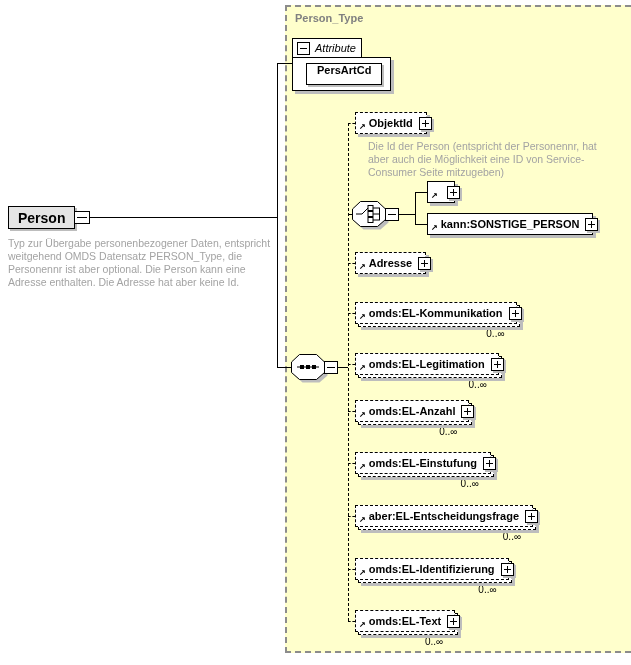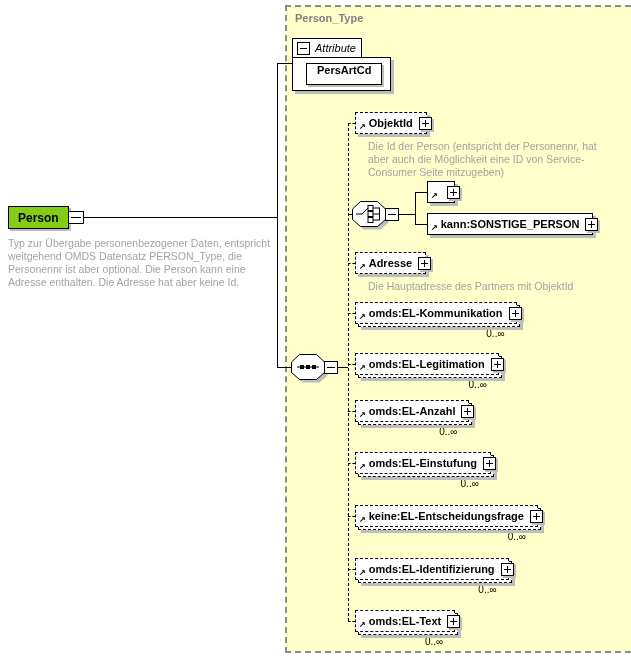--- a/index.html
+++ b/index.html
@@ -73,22 +73,22 @@
   
   .multi { position:relative; }
   .ghost {
     position:absolute; left:3px; top:3px; right:-3px; bottom:-3px;
     border:1px dashed #000; background:#fff; box-shadow:3px 3px 0 #bdbdbd;
   }
 
   
   .root-row { position:absolute; left:8px; top:206px; display:flex; align-items:center; }
   .root-box {
-    display:inline-flex; align-items:center; height:23px; background:#84cc16;
-    border:1px solid #000; padding:8px 9px; font-size:12px; font-weight:bold;
+    display:inline-flex; align-items:center; height:23px; background:#e5e5e5;
+    border:1px solid #000; padding:8px 9px; font-size:14px; font-weight:bold;
     box-shadow:2px 2px 0 #bdbdbd; box-sizing:border-box;
   }
 
   
   .attr-tab {
     position:absolute; left:292px; top:38px; width:70px; height:20px;
     background:#fff; border:1px solid #000; display:flex; align-items:center;
     gap:5px; padding-left:4px; box-sizing:border-box; z-index:2;
   }
   .attr-tab-label { font-size:11px; font-style:italic; color:#000; }
@@ -201,21 +201,20 @@
       <span class="icon-sq plus"></span>
     </div>
   </div>
 
   <div class="row row-ann" style="left:355px;top:252px;">
     <div class="el-box dashed sh">
       <span class="ref-arrow">↗</span>
       <span>Adresse</span>
       <span class="icon-sq plus"></span>
     </div>
-    <div class="annotation" style="width:260px;">Die Hauptadresse des Partners mit ObjektId</div>
   </div>
 
   <div class="row row-multi" style="left:355px;top:302px;">
     <div class="multi">
       <div class="ghost"></div>
       <div class="el-box dashed">
         <span class="ref-arrow">↗</span>
         <span>omds:EL-Kommunikation</span>
         <span class="icon-sq plus"></span>
       </div>
@@ -257,21 +256,21 @@
       </div>
     </div>
     <div class="occurs">0..∞</div>
   </div>
 
   <div class="row row-multi" style="left:355px;top:505px;">
     <div class="multi">
       <div class="ghost"></div>
       <div class="el-box dashed">
         <span class="ref-arrow">↗</span>
-        <span>keine:EL-Entscheidungsfrage</span>
+        <span>aber:EL-Entscheidungsfrage</span>
         <span class="icon-sq plus"></span>
       </div>
     </div>
     <div class="occurs">0..∞</div>
   </div>
 
   <div class="row row-multi" style="left:355px;top:558px;">
     <div class="multi">
       <div class="ghost"></div>
       <div class="el-box dashed">

